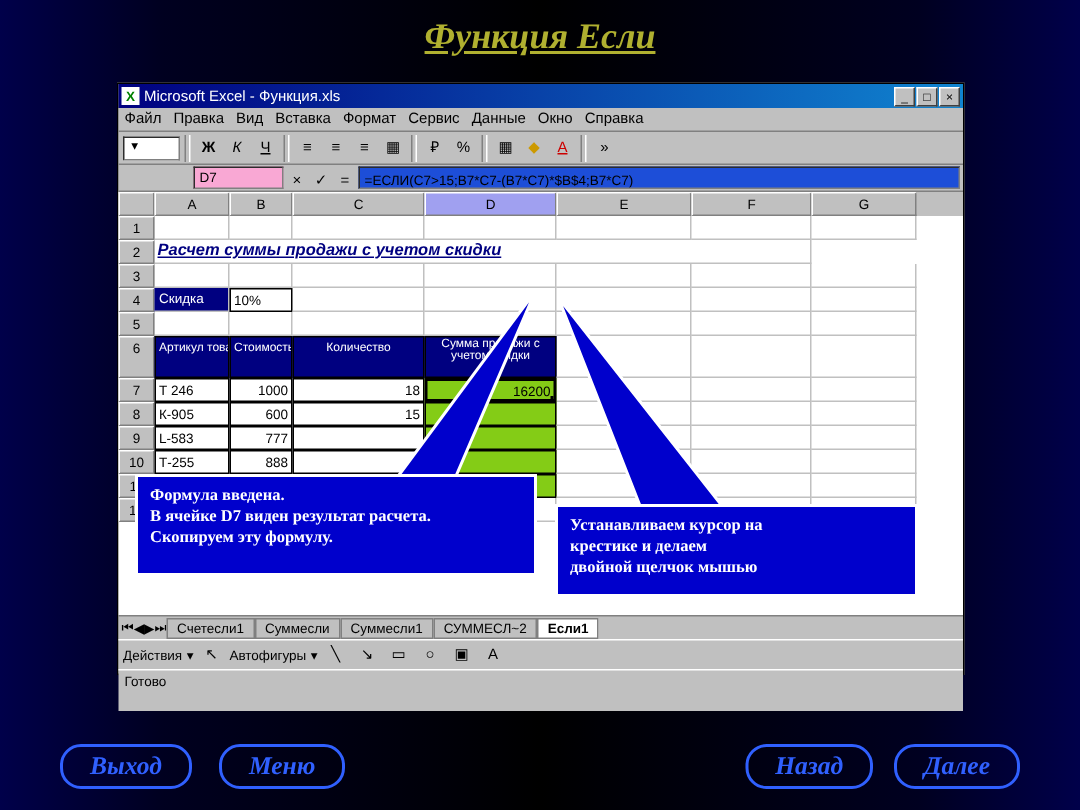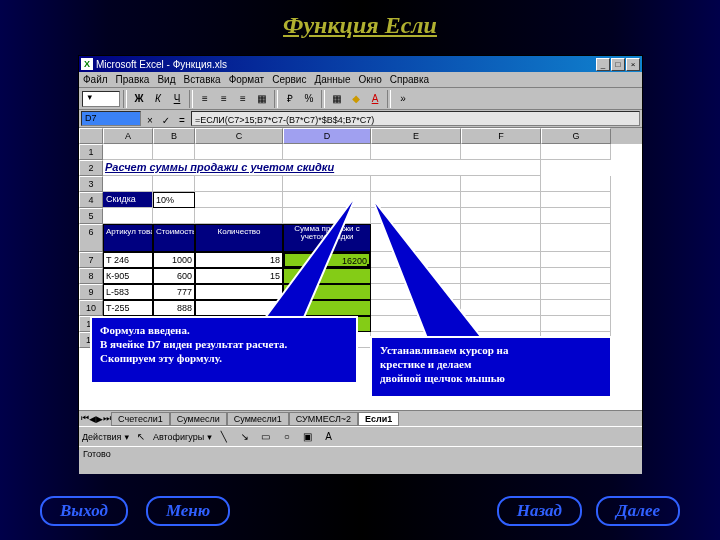--- a/index.html
+++ b/index.html
@@ -38,22 +38,22 @@
   .titlebar .xl-icon { width:12px; height:12px; background:#fff; color:#008000; font-weight:bold; font-size:9px; text-align:center; line-height:12px; margin-right:3px;}
   .titlebar .ttext { flex:1; font-size:10px; }
   .win-btns { display:flex; gap:1px;}
   .win-btn { width:14px; height:13px; background:#c0c0c0; border:1px solid #fff; border-right-color:#404040; border-bottom-color:#404040; font-size:8px; text-align:center; line-height:11px; color:#000; font-family:Arial;}
   .menubar { height:16px; background:#c0c0c0; display:flex; align-items:center; padding:0 4px; gap:8px; color:#000; font-size:10px; border-bottom:1px solid #808080;}
   .toolbar { height:22px; background:#c0c0c0; display:flex; align-items:center; padding:1px 3px; gap:1px; border-bottom:1px solid #808080;}
   .tb-btn { width:18px; height:18px; background:#c0c0c0; border:1px solid #c0c0c0; font-size:10px; text-align:center; line-height:16px; color:#000;}
   .tb-sep { width:4px; height:18px; border-left:1px solid #808080; border-right:1px solid #fff; margin:0 2px;}
   .font-sel { width:38px; height:16px; background:#fff; border:1px inset #808080; font-size:9px; padding:0 2px;}
   .formula-row { height:18px; display:flex; align-items:center; background:#c0c0c0; border-bottom:1px solid #808080; padding:1px 2px; gap:2px;}
-  .namebox { width:60px; height:15px; background:#3b82f6; border:1px inset #808080; font-size:9px; padding:0 3px; line-height:13px;}
-  .fbox { flex:1; height:15px; background:#e5e5e5; border:1px inset #808080; font-size:9px; padding:2px 3px; line-height:13px; overflow:hidden;}
+  .namebox { width:60px; height:15px; background:#f9a8d4; border:1px inset #808080; font-size:9px; padding:0 3px; line-height:13px;margin-left:48px;}
+  .fbox { flex:1; height:15px; background:#1d4ed8; border:1px inset #808080; font-size:9px; padding:2px 3px; line-height:13px; overflow:hidden;}
   .sheet-area { position:relative; height:282px; background:#fff; overflow:hidden;}
   .col-headers { display:flex; height:16px; background:#c0c0c0;}
   .corner { width:24px; height:16px; background:#c0c0c0; border:1px solid #808080; border-top-color:#fff; border-left-color:#fff;}
   .ch { height:16px; background:#c0c0c0; border:1px solid #808080; border-top-color:#fff; border-left-color:#fff; text-align:center; font-size:9px; line-height:14px;}
   .ch.A{width:50px;} .ch.B{width:42px;} .ch.C{width:88px;} .ch.D{width:88px; background:#a0a0f0;} .ch.E{width:90px;} .ch.F{width:80px;} .ch.G{width:70px;}
   .rows { position:relative;}
   .row { display:flex; height:16px;}
   .rh { width:24px; height:16px; background:#c0c0c0; border:1px solid #808080; border-top-color:#fff; border-left-color:#fff; text-align:center; font-size:9px; line-height:14px;}
   .cell { height:16px; border-right:1px solid #c0c0c0; border-bottom:1px solid #c0c0c0; font-size:9px; padding:0 2px; line-height:14px; overflow:hidden; white-space:nowrap;}
   .cA{width:50px;} .cB{width:42px;} .cC{width:88px;} .cD{width:88px;} .cE{width:90px;} .cF{width:80px;} .cG{width:70px;}

